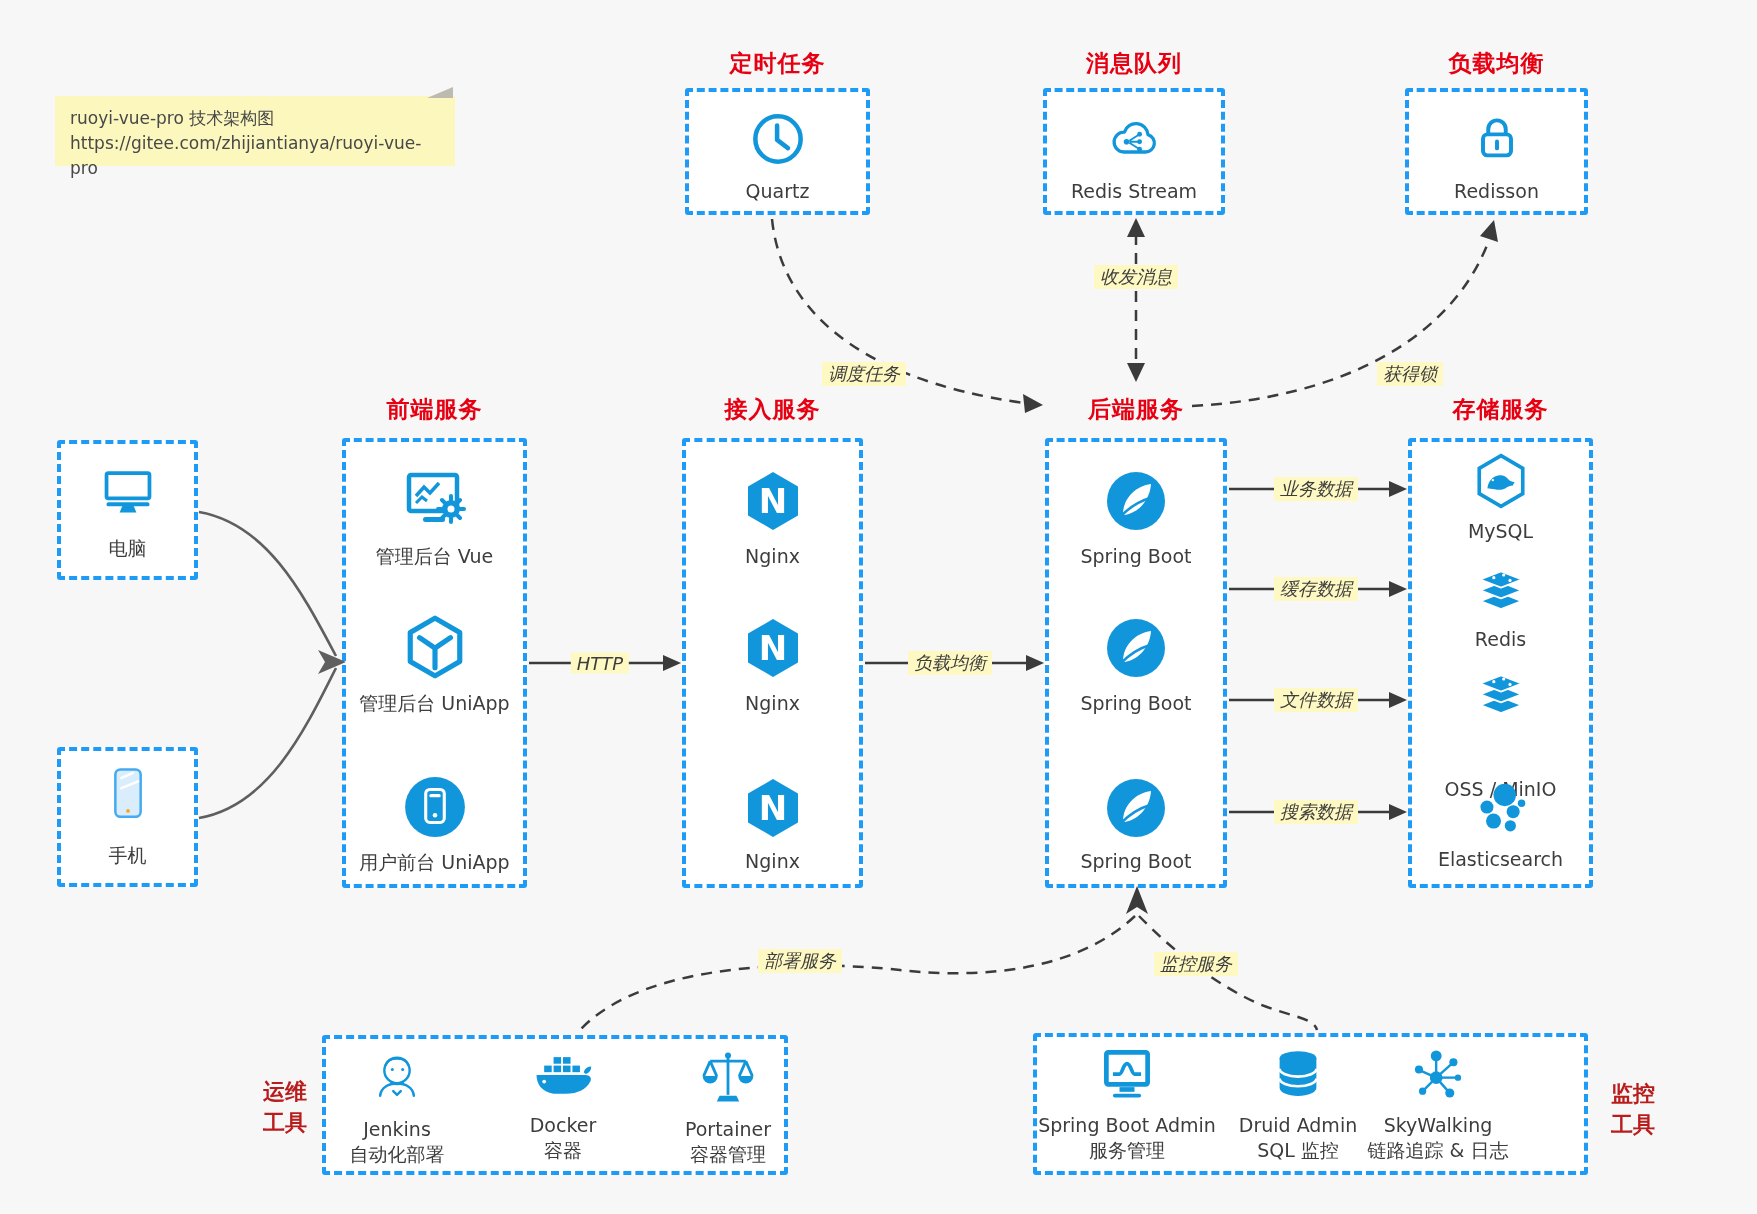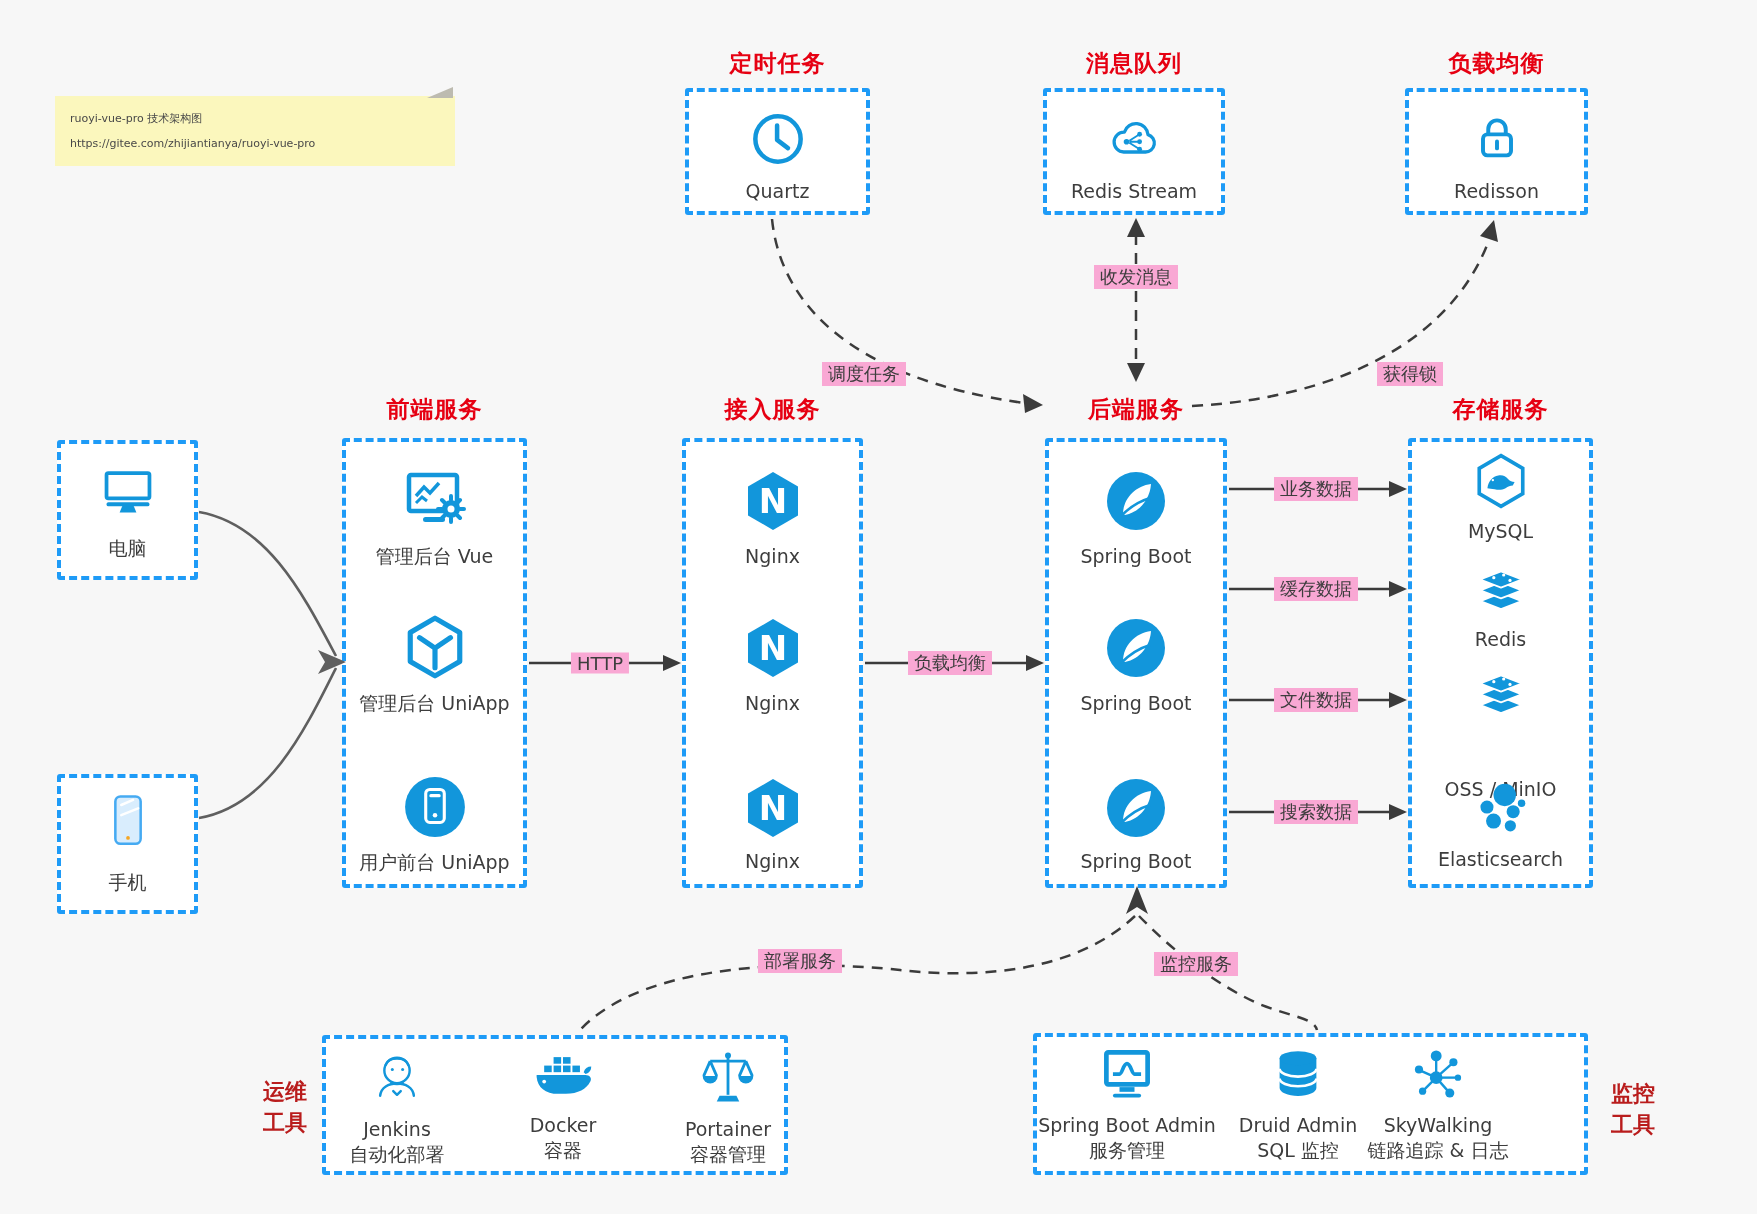--- a/index.html
+++ b/index.html
@@ -2,25 +2,25 @@
 <html><head>
 <meta charset="utf-8">
 <style>
   html,body{margin:0;padding:0;background:#f7f7f7;font-family:"DejaVu Sans","Liberation Sans",sans-serif;}
   #stage{position:relative;width:1757px;height:1214px;background:#f7f7f7;overflow:hidden;}
   .dashed-box{position:absolute;border:4px dashed #1e9bf7;background:#fff;border-radius:3px;box-sizing:border-box;}
   .sec-title{position:absolute;color:#e60012;font-size:23px;font-weight:700;text-align:center;white-space:nowrap;letter-spacing:1px;z-index:3;}
   .side-title{position:absolute;color:#b91c1c;font-size:22px;font-weight:700;text-align:center;line-height:31px;white-space:nowrap;z-index:3;}
   .lbl{position:absolute;color:#3d3d3d;font-size:19px;text-align:center;white-space:nowrap;width:100%;left:0;}
   .icon{position:absolute;left:50%;transform:translateX(-50%);}
-  .edge-lbl{position:absolute;transform:translate(-50%,-50%);background:#f9a8d4;color:#3d3d3d;font-size:18px;padding:0 6px;white-space:nowrap;z-index:6;}
+  .edge-lbl{position:absolute;transform:translate(-50%,-50%);background:#fef9c3;color:#3d3d3d;font-size:18px;padding:0 6px;white-space:nowrap;z-index:6;font-style:italic;}
   .tool-item{position:absolute;text-align:center;z-index:2;}
   .tool-item svg{display:block;margin:0 auto 10px auto;}
   .tool-item .nm{color:#3d3d3d;font-size:19px;line-height:25px;white-space:nowrap;}
-  .note{position:absolute;left:55px;top:96px;width:400px;height:70px;background:#fbf7bd;color:#484848;font-size:11px;line-height:25px;padding:10px 12px 0 15px;box-sizing:border-box;z-index:2;}
+  .note{position:absolute;left:55px;top:96px;width:400px;height:70px;background:#fbf7bd;color:#484848;font-size:17px;line-height:25px;padding:10px 12px 0 15px;box-sizing:border-box;z-index:2;}
   .note-fold{position:absolute;right:2px;top:-9px;width:0;height:0;border-bottom:11px solid #bdbbb0;border-left:26px solid transparent;}
   #wires{position:absolute;left:0;top:0;z-index:5;pointer-events:none;}
   .solid{stroke:#3b3b3b;stroke-width:2.5;fill:none;}
   .dash{stroke:#3b3b3b;stroke-width:2.5;fill:none;stroke-dasharray:11 8;}
   .gray{stroke:#5f5f5f;stroke-width:2.6;fill:none;}
   .ah{fill:#3b3b3b;}
   .gah{fill:#5f5f5f;}
 </style>
 </head>
 <body>
@@ -69,21 +69,21 @@
 
   <div class="dashed-box" style="left:57px;top:440px;width:141px;height:140px;">
     <svg class="icon" style="top:18px;" width="60" height="56" viewBox="0 0 64 60">
       <rect x="9" y="12" width="46" height="27" rx="2" fill="none" stroke="#1296db" stroke-width="4"></rect>
       <rect x="9" y="43" width="46" height="4.5" rx="2" fill="#1296db"></rect>
       <path d="M26,47 h12 l3,7 h-18 z" fill="#1296db"></path>
     </svg>
     <div class="lbl" style="top:92px;">电脑</div>
   </div>
 
-  <div class="dashed-box" style="left:57px;top:774px;width:141px;height:140px;">
+  <div class="dashed-box" style="left:57px;top:747px;width:141px;height:140px;">
     <svg class="icon" style="top:12px;" width="54" height="62" viewBox="0 0 64 70">
       <rect x="17" y="6" width="30" height="56" rx="6" fill="#d9edfd" stroke="#45aaf2" stroke-width="3"></rect>
       <path d="M24,16 l14,-6 M24,28 l20,-8" stroke="#ffffff" stroke-width="3" stroke-linecap="round"></path>
       <circle cx="32" cy="55" r="2.2" fill="#f5a623"></circle>
     </svg>
     <div class="lbl" style="top:92px;">手机</div>
   </div>
 
   <div class="sec-title" style="left:342px;top:394px;width:185px;">前端服务</div>
   <div class="dashed-box" style="left:342px;top:438px;width:185px;height:450px;">

